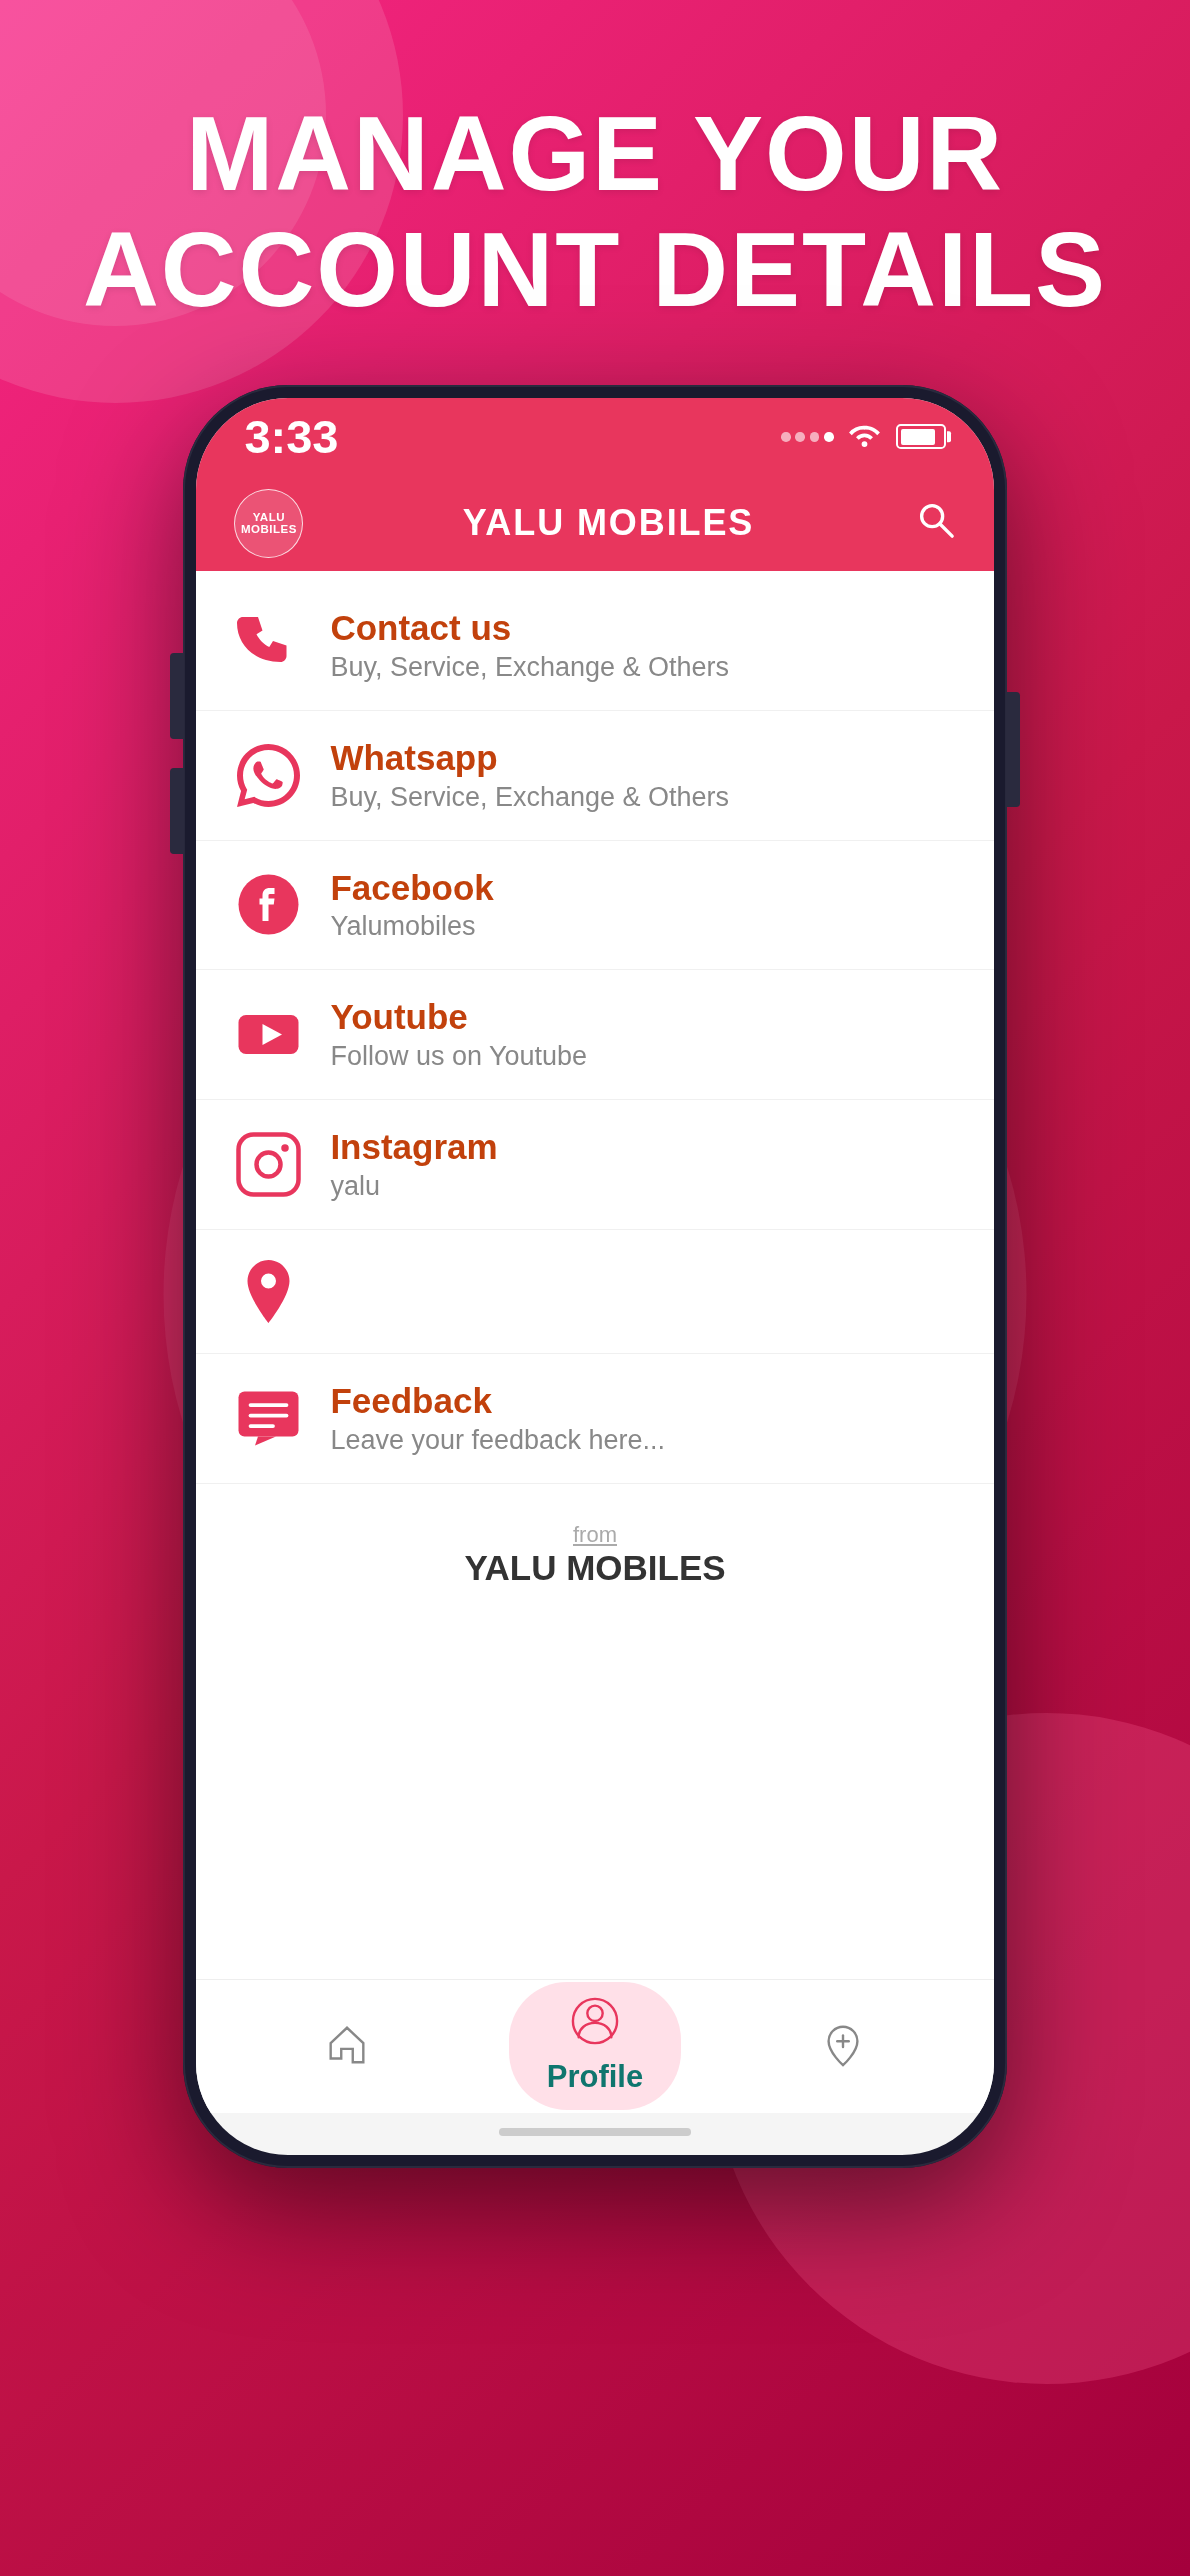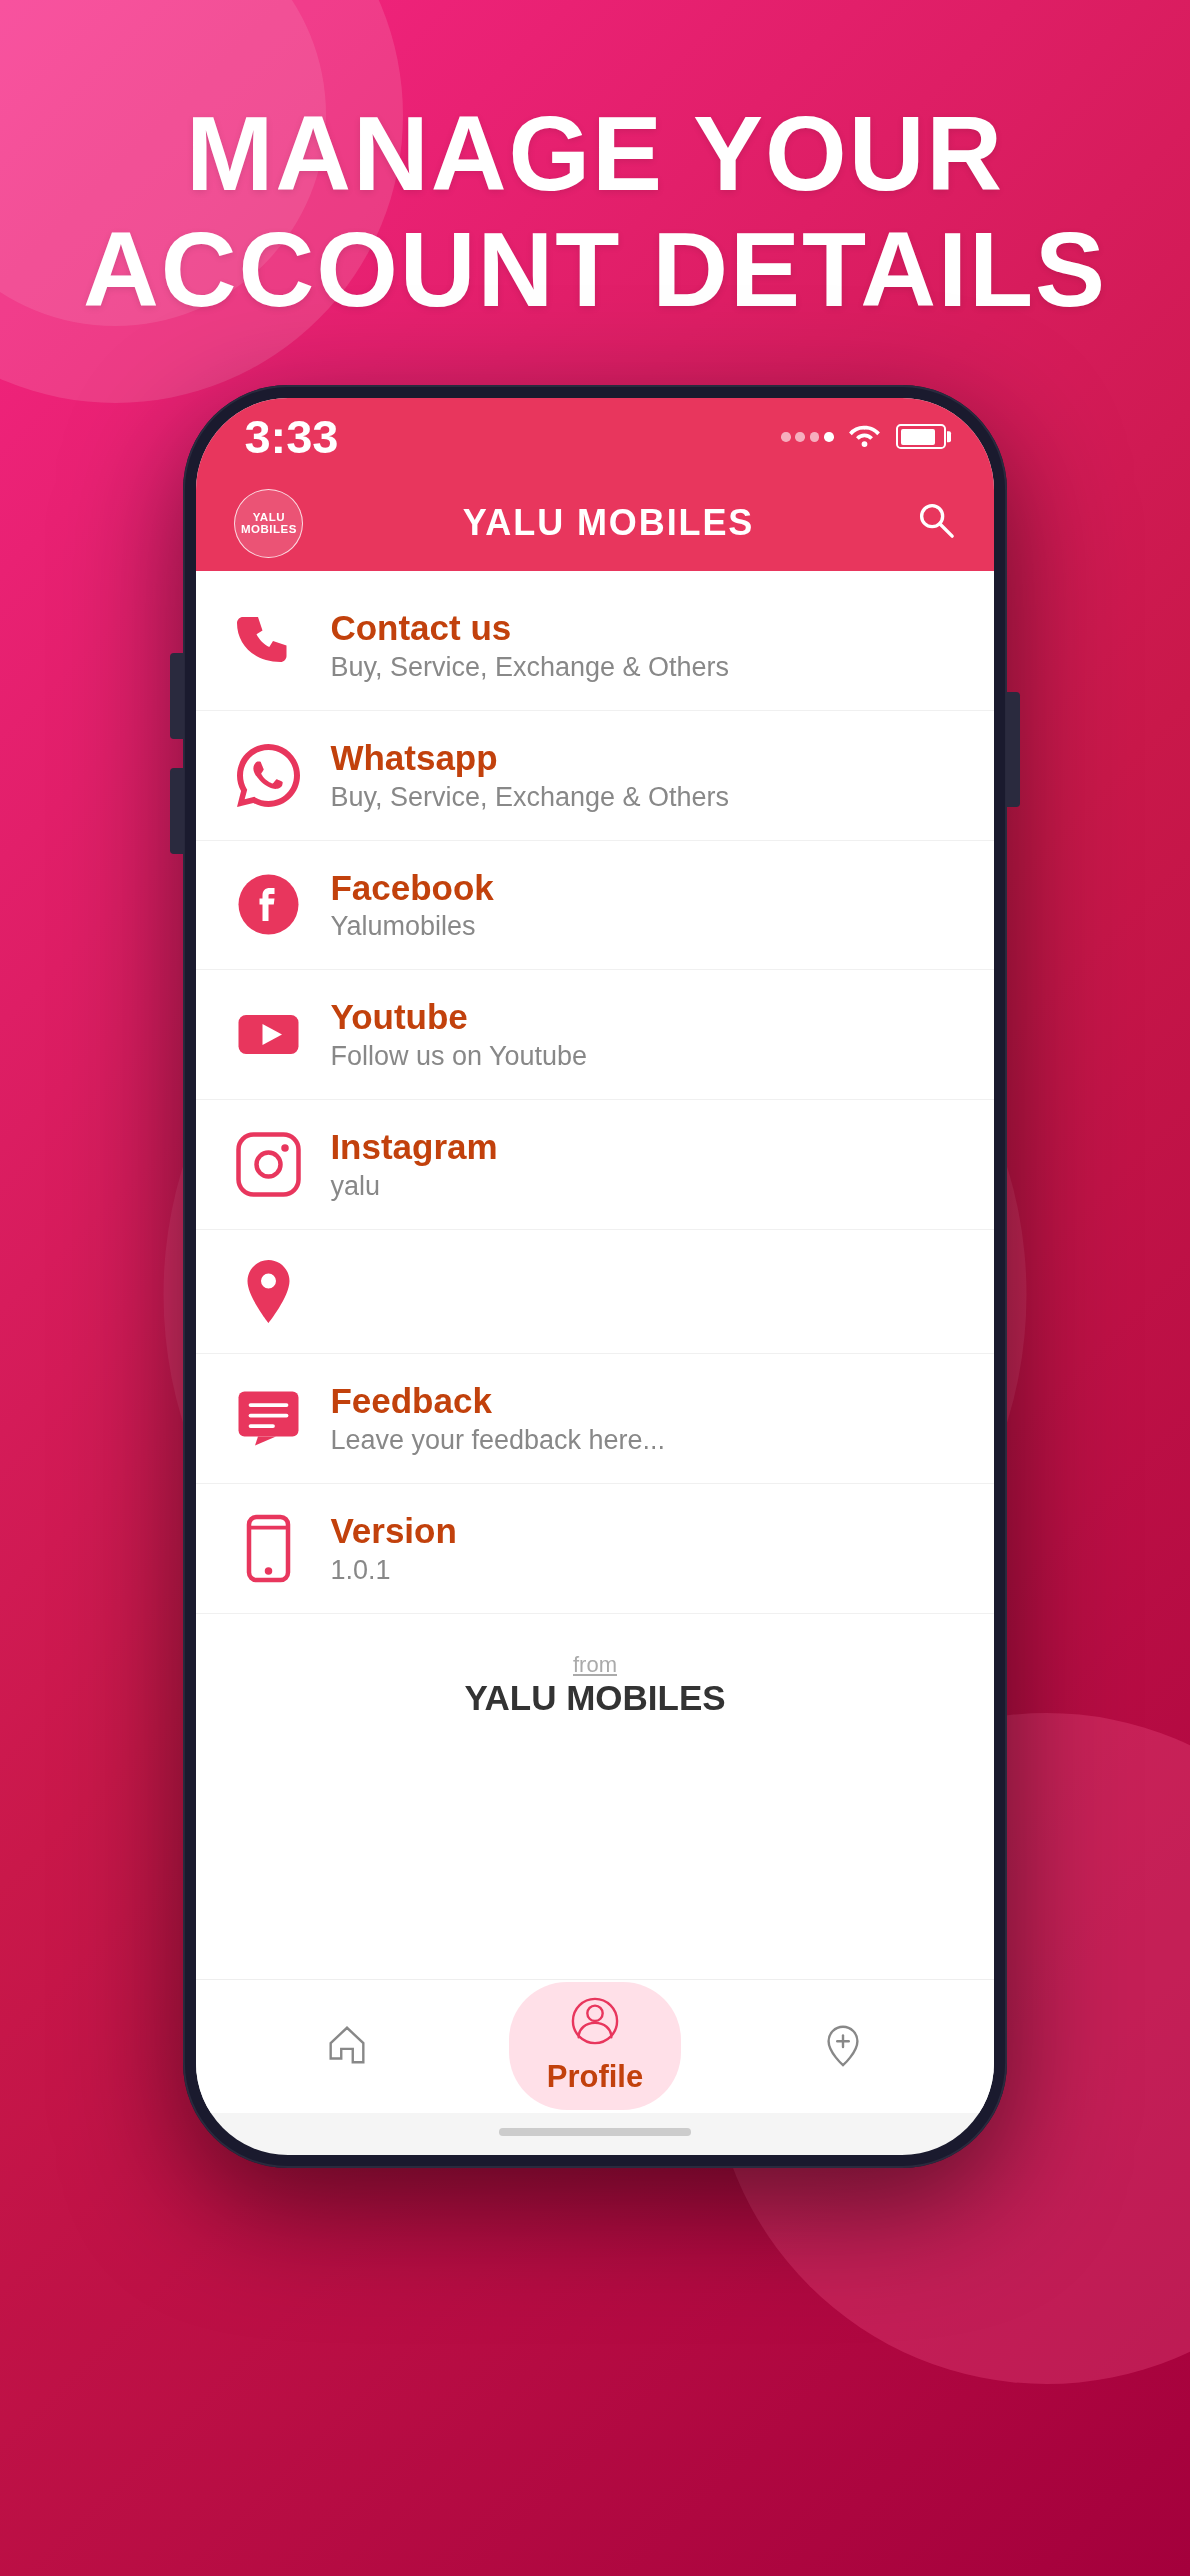--- a/index.html
+++ b/index.html
@@ -298,21 +298,21 @@
       border-radius: 58px;
       padding: 15.3px 38px;
       display: flex;
       align-items: center;
       gap: 13.4px;
     }
 
     .nav-profile-label {
       font-size: 31px;
       font-weight: 600;
-      color: #c2410c;
+      color: #0f766e;
     }
 
     
     .volume-up {
       position: absolute;
       left: -13.4px;
       top: 268px;
       width: 13.4px;
       height: 86px;
       background: #2a2a3e;
@@ -497,33 +497,20 @@
                 <line x1="11" y1="28" x2="26" y2="28" stroke="white" stroke-width="2.5" stroke-linecap="round"></line>
                 <polygon points="28,35 14,41 16,35" fill="#e8365d"></polygon>
               </svg>
             </div>
             <div class="menu-text">
               <div class="menu-title">Feedback</div>
               <div class="menu-subtitle">Leave your feedback here...</div>
             </div>
           </div>
 
-          <div class="menu-item">
-            <div class="menu-icon-wrap">
-              <svg viewBox="0 0 46 46" fill="none">
-                <rect x="10" y="2" width="26" height="42" rx="5" stroke="#e8365d" stroke-width="3"></rect>
-                <circle cx="23" cy="38" r="2.5" fill="#e8365d"></circle>
-                <line x1="10" y1="9" x2="36" y2="9" stroke="#e8365d" stroke-width="2.5"></line>
-              </svg>
-            </div>
-            <div class="menu-text">
-              <div class="menu-title">Version</div>
-              <div class="menu-subtitle">1.0.1</div>
-            </div>
-          </div>
 
           <div class="from-section">
             <div class="from-label">from</div>
             <div class="from-brand">YALU MOBILES</div>
           </div>
 
         </div>
 
         <div class="bottom-nav">
           <div class="nav-item">

